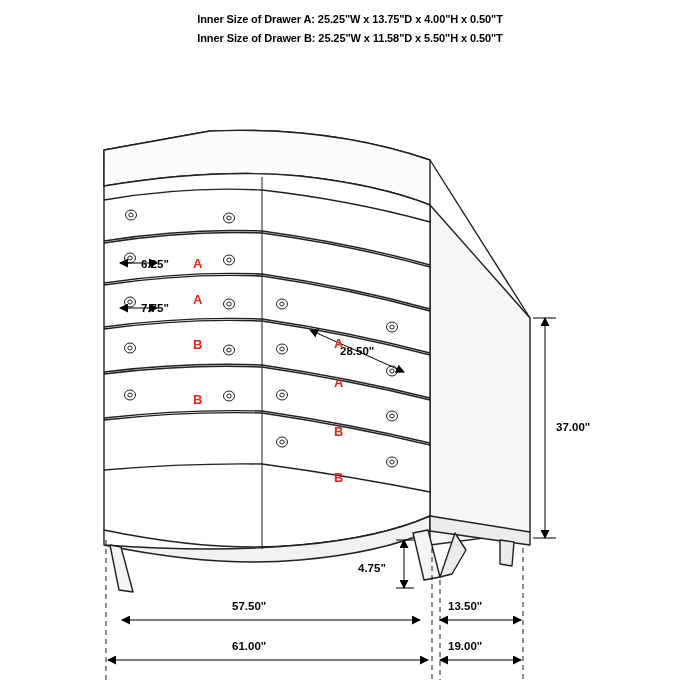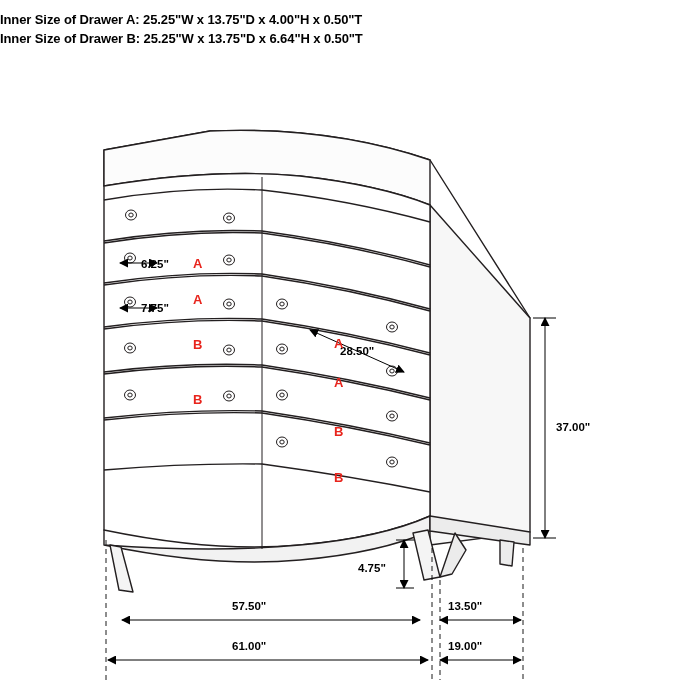--- a/index.html
+++ b/index.html
@@ -17,22 +17,22 @@
   #stage {
     position: relative;
     width: 700px;
     height: 700px;
   }
   .header {
     position: absolute;
     top: 10px;
     left: 0;
     width: 700px;
-    text-align: left;
-    font-size: 13px;
+    text-align: center;
+    font-size: 11px;
     font-weight: bold;
     color: #000000;
     line-height: 19px;
     letter-spacing: -0.1px;
   }
   svg.diagram {
     position: absolute;
     top: 0;
     left: 0;
     width: 700px;
@@ -53,21 +53,21 @@
     white-space: nowrap;
   }
 </style>
 </head>
 <body>
 
 <div id="stage">
 
   <div class="header">
     <div>Inner Size of Drawer A: 25.25"W x 13.75"D x 4.00"H x 0.50"T</div>
-    <div>Inner Size of Drawer B: 25.25"W x 13.75"D x 6.64"H x 0.50"T</div>
+    <div>Inner Size of Drawer B: 25.25"W x 11.58"D x 5.50"H x 0.50"T</div>
   </div>
 
   <svg class="diagram" viewBox="0 0 700 700">
     <defs>
       <marker id="arrH" markerWidth="9" markerHeight="9" refX="8" refY="4.5" orient="auto">
         <path d="M0,0 L9,4.5 L0,9 Z" fill="#000"></path>
       </marker>
       <marker id="arrHs" markerWidth="9" markerHeight="9" refX="1" refY="4.5" orient="auto">
         <path d="M9,0 L0,4.5 L9,9 Z" fill="#000"></path>
       </marker>

